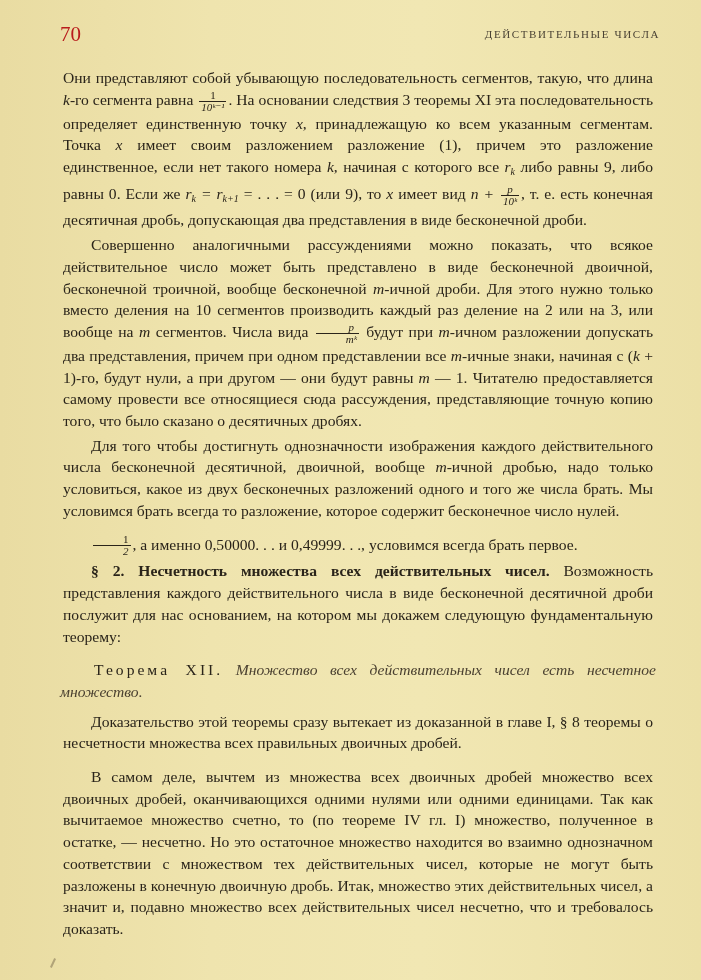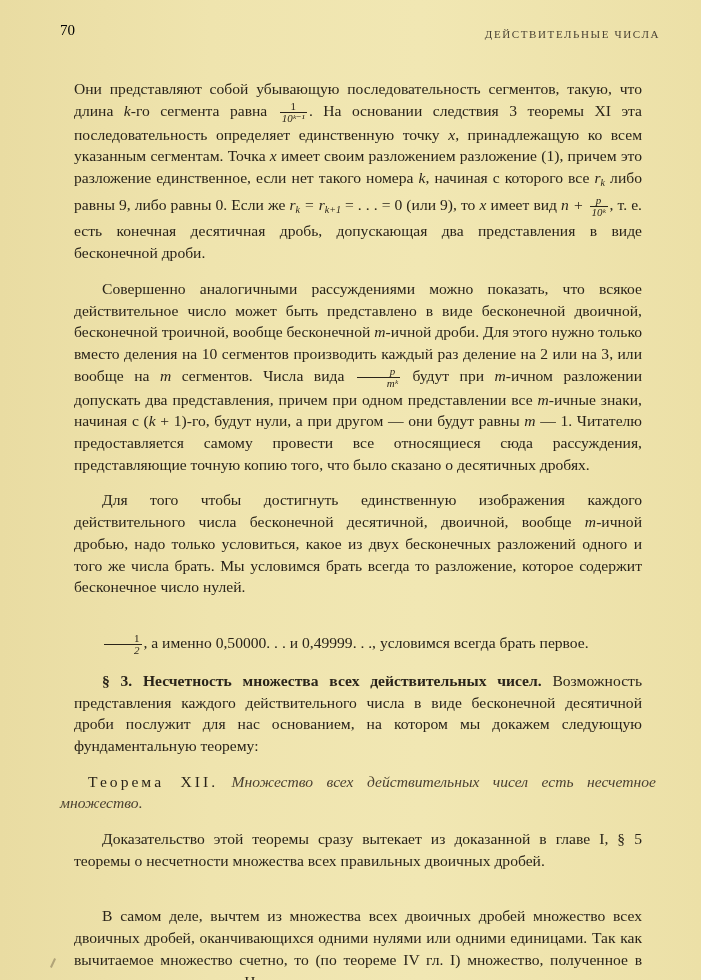--- a/index.html
+++ b/index.html
@@ -5,62 +5,62 @@
   html, body { margin:0; padding:0; }
   body {
     width:701px; height:980px; overflow:hidden;
     background: linear-gradient(90deg, #e9dca2 0%, #efe4ae 30%, #f1e7b3 60%, #ece0a7 100%);
     font-family: "Liberation Serif", "DejaVu Serif", serif;
     color:#2a241a;
     position:relative;
   }
   .page { position:absolute; left:60px; top:0; width:600px; }
   .header { position:absolute; top:22px; left:0; width:600px; height:24px; }
-  .pagenum { position:absolute; left:0; top:0; font-size:15px; color:#000000; }
+  .pagenum { position:absolute; left:0; top:0; font-size:21px; color:#b91c1c; }
   .runhead { position:absolute; left:0; width:600px; top:6px; text-align:right;
              font-size:11px; letter-spacing:1.6px; color:#4a4234; }
   .body { position:absolute; top:64px; left:0; width:596px;
           font-size:15.6px; line-height:21.7px; text-align:justify; }
-  p { margin:14px; }
+  p { margin:3px; }
   .indent { text-indent:28px; }
   .i { font-style:italic; }
   .frac { display:inline-block; vertical-align:middle; text-align:center; font-size:11px; line-height:11px; margin:0 2px; }
   .frac .num { display:block; border-bottom:1px solid #2a241a; padding:0 2px; }
   .frac .den { display:block; padding:0 2px;font-style:italic; }
   .sub { font-size:10px; vertical-align:-3px; }
   .sec { font-weight:bold; }
   .theorem { margin:12px 0 8px 0; text-indent:28px; }
-  .th-label { letter-spacing:3px; }
+  .th-label { letter-spacing:3px;margin-left:6px; }
   .th-text { font-style:italic; color:#4a4030; }
   .gap { height:6px; }
   .smudge { position:absolute; left:52px; top:958px; width:2px; height:10px; background:#8a7c5a; transform:rotate(25deg); opacity:.6; }
 </style>
 </head>
 <body>
 
 <div class="page">
   <div class="header">
     <span class="pagenum">70</span>
     <div class="runhead">ДЕЙСТВИТЕЛЬНЫЕ ЧИСЛА</div>
   </div>
 
   <div class="body">
 
     <p><span>Они представляют собой убывающую последовательность сегментов, такую, что длина </span><span class="i">k</span><span>-го сегмента равна </span><span class="frac"><span class="num">1</span><span class="den">10ᵏ⁻¹</span></span><span>. На основании следствия 3 теоремы XI эта последовательность определяет единственную точку </span><span class="i">x</span><span>, принадлежащую ко всем указанным сегментам. Точка </span><span class="i">x</span><span> имеет своим разложением разложение (1), причем это разложение единственное, если нет такого номера </span><span class="i">k</span><span>, начиная с которого все </span><span class="i">r</span><span class="i sub">k</span><span> либо равны 9, либо равны 0. Если же </span><span class="i">r</span><span class="i sub">k</span><span class="i"> = r</span><span class="i sub">k+1</span><span> = . . . = 0 (или 9)</span><span>, то </span><span class="i">x</span><span> имеет вид </span><span class="i">n + </span><span class="frac"><span class="num i">p</span><span class="den">10ᵏ</span></span><span>, т. е. есть конечная десятичная дробь, допускающая два представления в виде бесконечной дроби.</span></p>
 
     <p class="indent"><span>Совершенно аналогичными рассуждениями можно показать, что всякое действительное число может быть представлено в виде бесконечной двоичной, бесконечной троичной, вообще бесконечной </span><span class="i">m</span><span>-ичной дроби. Для этого нужно только вместо деления на 10 сегментов производить каждый раз деление на 2 или на 3, или вообще на </span><span class="i">m</span><span> сегментов. Числа вида </span><span class="frac"><span class="num i">p</span><span class="den i">mᵏ</span></span><span> будут при </span><span class="i">m</span><span>-ичном разложении допускать два представления, причем при одном представлении все </span><span class="i">m</span><span>-ичные знаки, начиная с (</span><span class="i">k</span><span> + 1)-го, будут нули, а при другом — они будут равны </span><span class="i">m</span><span> — 1. Читателю предоставляется самому провести все относящиеся сюда рассуждения, представляющие точную копию того, что было сказано о десятичных дробях.</span></p>
 
-    <p class="indent"><span>Для того чтобы достигнуть единственную изображения каждого действительного числа бесконечной десятичной, двоичной, вообще </span><span class="i">m</span><span>-ичной дробью, надо только условиться, какое из двух бесконечных разложений одного и того же числа брать. Мы условимся брать всегда то разложение, которое содержит бесконечное число нулей.</span></p>
+    <p class="indent"><span>Для того чтобы достигнуть однозначности изображения каждого действительного числа бесконечной десятичной, двоичной, вообще </span><span class="i">m</span><span>-ичной дробью, надо только условиться, какое из двух бесконечных разложений одного и того же числа брать. Мы условимся брать всегда то разложение, которое содержит бесконечное число нулей.</span></p>
 
     <div class="gap"></div>
     <p class="indent"><span class="frac"><span class="num">1</span><span class="den">2</span></span><span>, а именно 0,50000. . . и 0,49999. . ., условимся всегда брать первое.</span></p>
 
-    <p class="indent"><span class="sec">§ 3. Несчетность множества всех действительных чисел.</span><span> Возможность представления каждого действительного числа в виде бесконечной десятичной дроби послужит для нас основанием, на котором мы докажем следующую фундаментальную теорему:</span></p>
+    <p class="indent"><span class="sec">§ 2. Несчетность множества всех действительных чисел.</span><span> Возможность представления каждого действительного числа в виде бесконечной десятичной дроби послужит для нас основанием, на котором мы докажем следующую фундаментальную теорему:</span></p>
 
     <p class="theorem"><span class="th-label">Теорема XII.</span> <span class="th-text">Множество всех действительных чисел есть несчетное множество.</span></p>
 
-    <p class="indent">Доказательство этой теоремы сразу вытекает из доказанной в главе I, § 5 теоремы о несчетности множества всех правильных двоичных дробей.</p>
+    <p class="indent">Доказательство этой теоремы сразу вытекает из доказанной в главе I, § 8 теоремы о несчетности множества всех правильных двоичных дробей.</p>
 
     <div class="gap"></div>
     <p class="indent">В самом деле, вычтем из множества всех двоичных дробей множество всех двоичных дробей, оканчивающихся одними нулями или одними единицами. Так как вычитаемое множество счетно, то (по теореме IV гл. I) множество, полученное в остатке, — несчетно. Но это остаточное множество находится во взаимно однозначном соответствии с множеством тех действительных чисел, которые не могут быть разложены в конечную двоичную дробь. Итак, множество этих действительных чисел, а значит и, подавно множество всех действительных чисел несчетно, что и требовалось доказать.</p>
   </div>
 </div>
 <div class="smudge"></div>
 
 </body></html>

